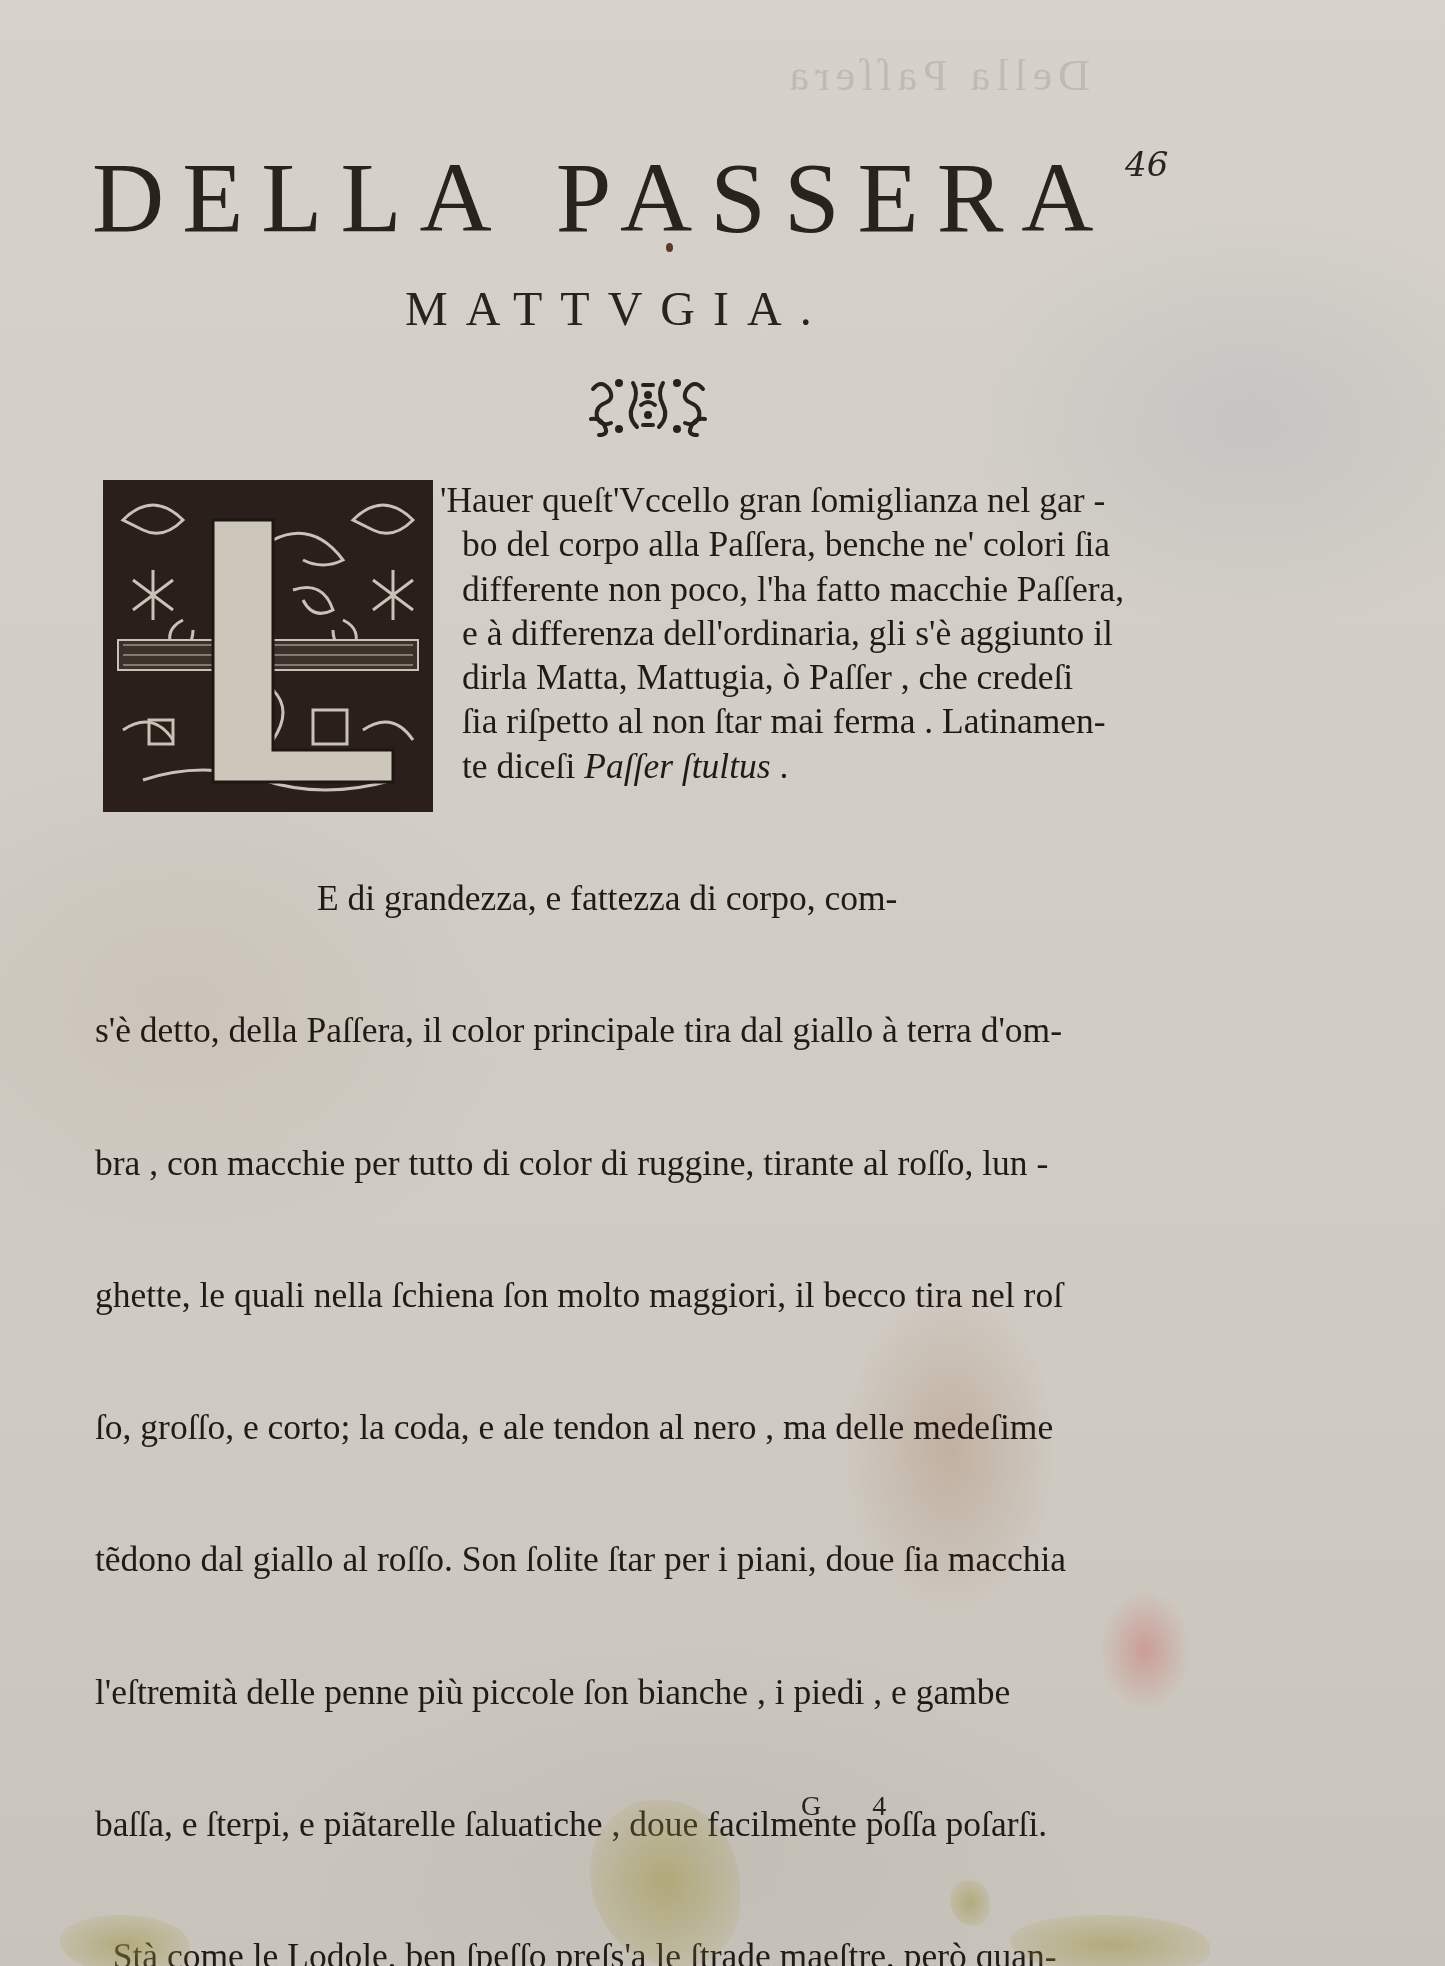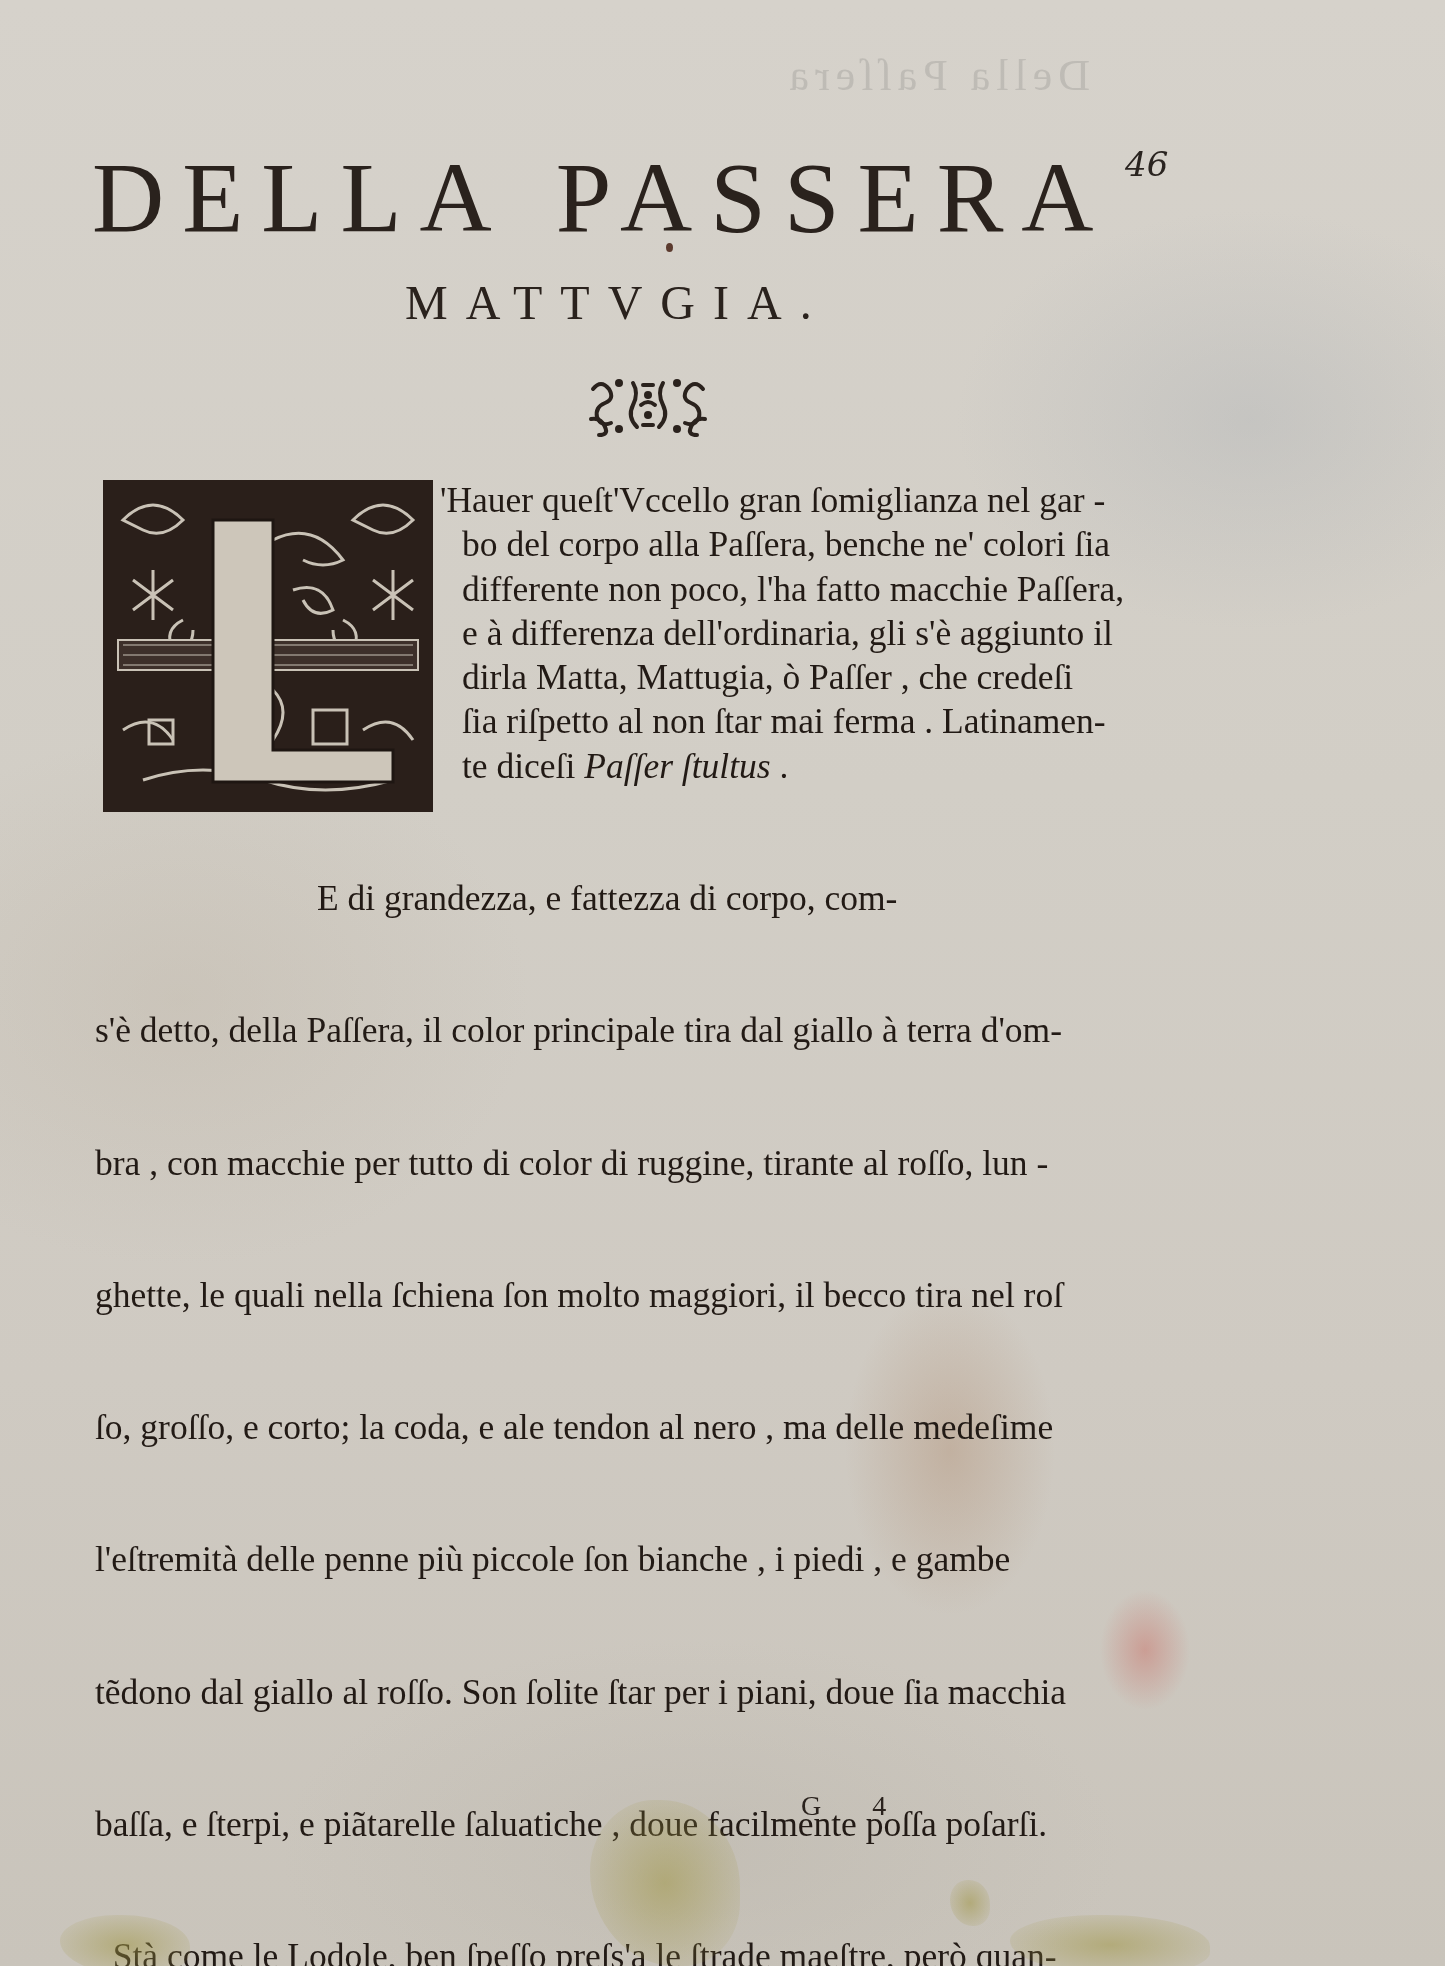--- a/index.html
+++ b/index.html
@@ -31,21 +31,21 @@
       position: absolute; left: 92px; top: 148px; width: 1120px;
       font-family: "Liberation Serif", serif; font-size: 100px; letter-spacing: 18px;
       color: #2a221d; white-space: nowrap; line-height: 1;
     }
     .title .gap { display: inline-block; width: 46px; }
     .title-dot {
       position: absolute; left: 666px; top: 243px; width: 7px; height: 9px;
       background: #5b3a2e; border-radius: 50%;
     }
     .subtitle {
-      position: absolute; left: 405px; top: 279px;
+      position: absolute; left: 405px; top: 285px;
       font-family: "Liberation Serif", serif; font-size: 48px; letter-spacing: 18px;
       color: #2a221d; white-space: nowrap; line-height: 1;
     }
     .fleuron {
       position: absolute; left: 583px; top: 375px; width: 130px; height: 62px;
     }
     .initial {
       position: absolute; left: 103px; top: 480px; width: 330px; height: 332px;
       background: #2a1f1a; overflow: hidden;
     }
@@ -137,22 +137,22 @@
     <span class="ln" style="padding-left:22px">ſia riſpetto al non ſtar mai ferma . Latinamen-</span>
     <span class="ln" style="padding-left:22px"><span>te diceſi </span><i>Paſſer ſtultus</i><span> .</span></span>
   </div>
 
   <div class="body-text main-block" style="white-space:pre">
     <span class="ln">                         E di grandezza, e fattezza di corpo, com-</span>
     <span class="ln">s'è detto, della Paſſera, il color principale tira dal giallo à terra d'om-</span>
     <span class="ln">bra , con macchie per tutto di color di ruggine, tirante al roſſo, lun -</span>
     <span class="ln">ghette, le quali nella ſchiena ſon molto maggiori, il becco tira nel roſ</span>
     <span class="ln">ſo, groſſo, e corto; la coda, e ale tendon al nero , ma delle medeſime</span>
+    <span class="ln">tẽdono dal giallo al roſſo. Son ſolite ſtar per i piani, doue ſia macchia</span>
     <span class="ln">l'eſtremità delle penne più piccole ſon bianche , i piedi , e gambe</span>
-    <span class="ln">tẽdono dal giallo al roſſo. Son ſolite ſtar per i piani, doue ſia macchia</span>
     <span class="ln">baſſa, e ſterpi, e piãtarelle ſaluatiche , doue facilmente poſſa poſarſi.</span>
     <span class="ln">  Stà come le Lodole, ben ſpeſſo preſs'a le ſtrade maeſtre, però quan-</span>
     
     
     
     
     
     
     
     

